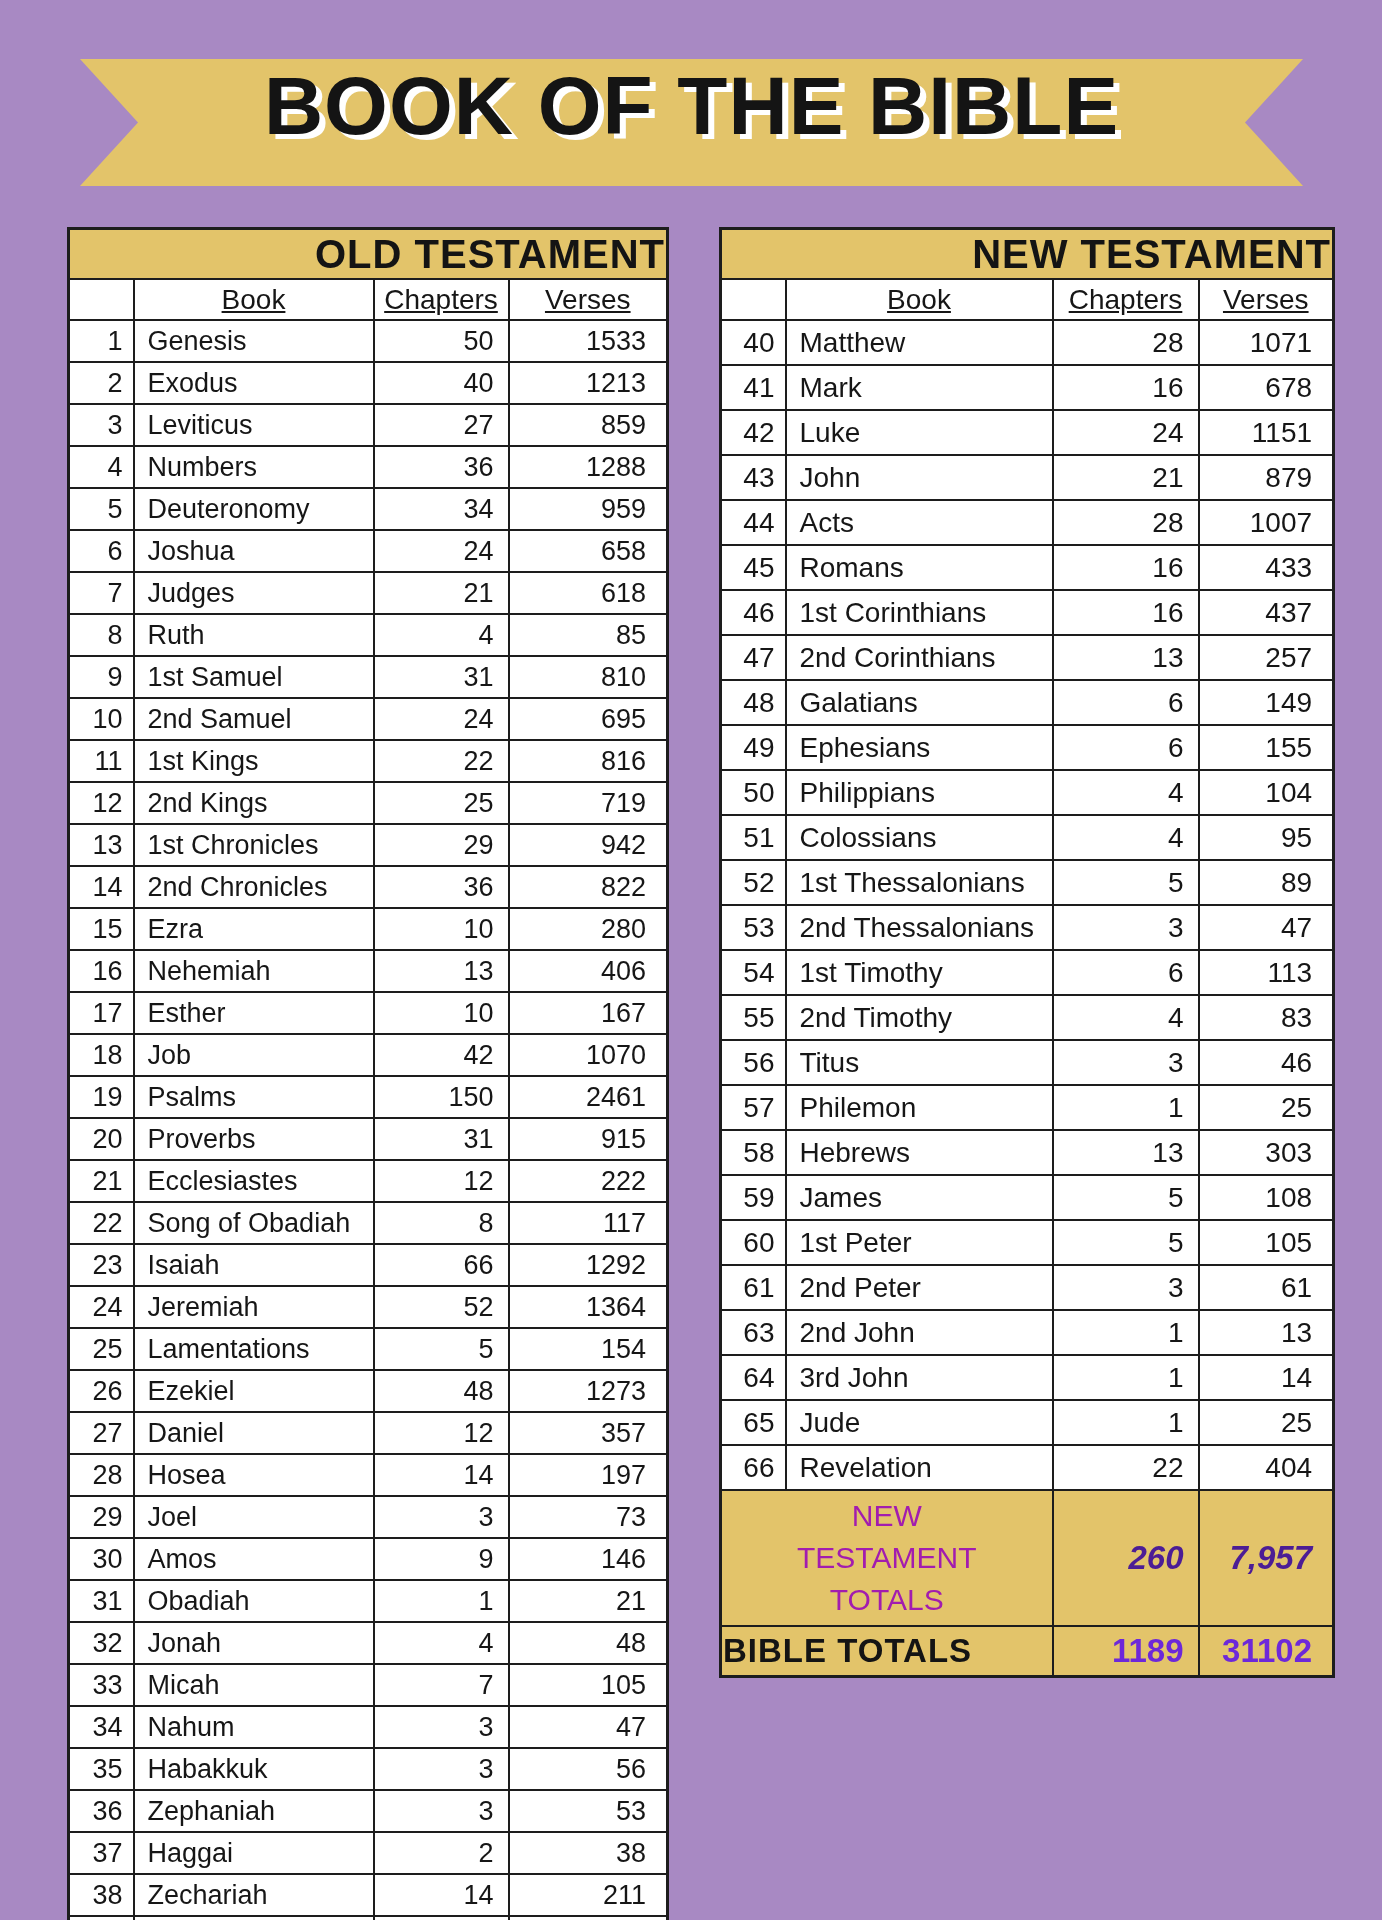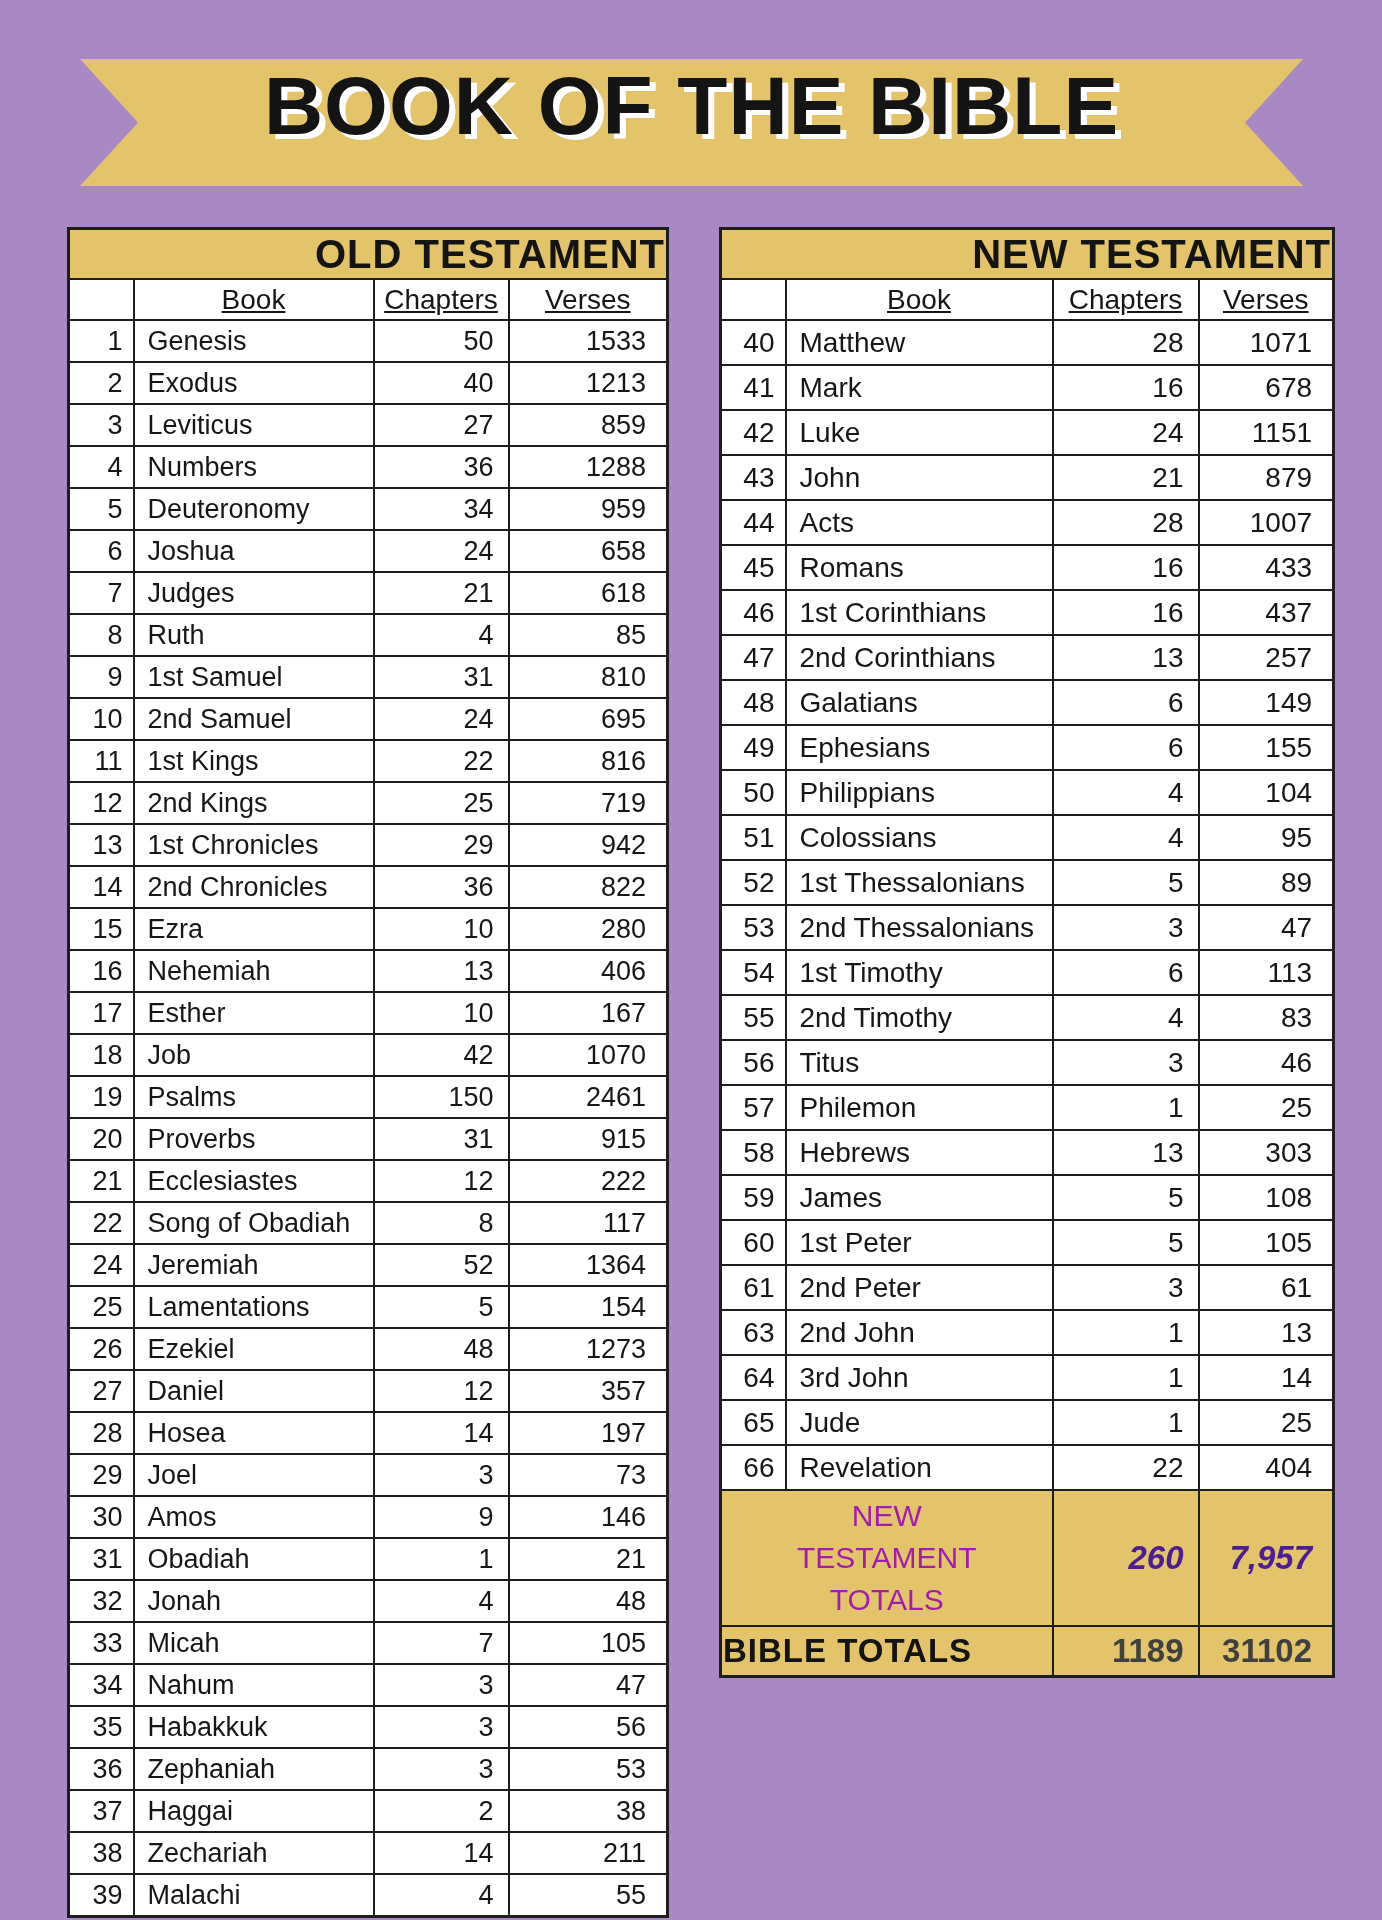--- a/index.html
+++ b/index.html
@@ -84,21 +84,21 @@
   td.bible-label {
     font-weight: 900;
     font-size: 33px;
     letter-spacing: 1px;
     color: #141414;
   }
   td.bible-num {
     font-weight: 900;
     font-size: 33px;
     font-style: normal;
-    color: #404040;
+    color: #6d28d9;
   }
 </style>
 </head>
 <body>
 
 <div class="banner">
   <div class="banner-title">BOOK OF THE BIBLE</div>
 </div>
 
 <table class="bible-table ot">
@@ -246,20 +246,26 @@
         <td class="c-ch">12</td>
         <td class="c-vs">222</td>
       </tr>
       <tr>
         <td class="c-num">22</td>
         <td class="c-book">Song of Obadiah</td>
         <td class="c-ch">8</td>
         <td class="c-vs">117</td>
       </tr>
       <tr>
+        <td class="c-num">23</td>
+        <td class="c-book">Isaiah</td>
+        <td class="c-ch">66</td>
+        <td class="c-vs">1292</td>
+      </tr>
+      <tr>
         <td class="c-num">24</td>
         <td class="c-book">Jeremiah</td>
         <td class="c-ch">52</td>
         <td class="c-vs">1364</td>
       </tr>
       <tr>
         <td class="c-num">25</td>
         <td class="c-book">Lamentations</td>
         <td class="c-ch">5</td>
         <td class="c-vs">154</td>

